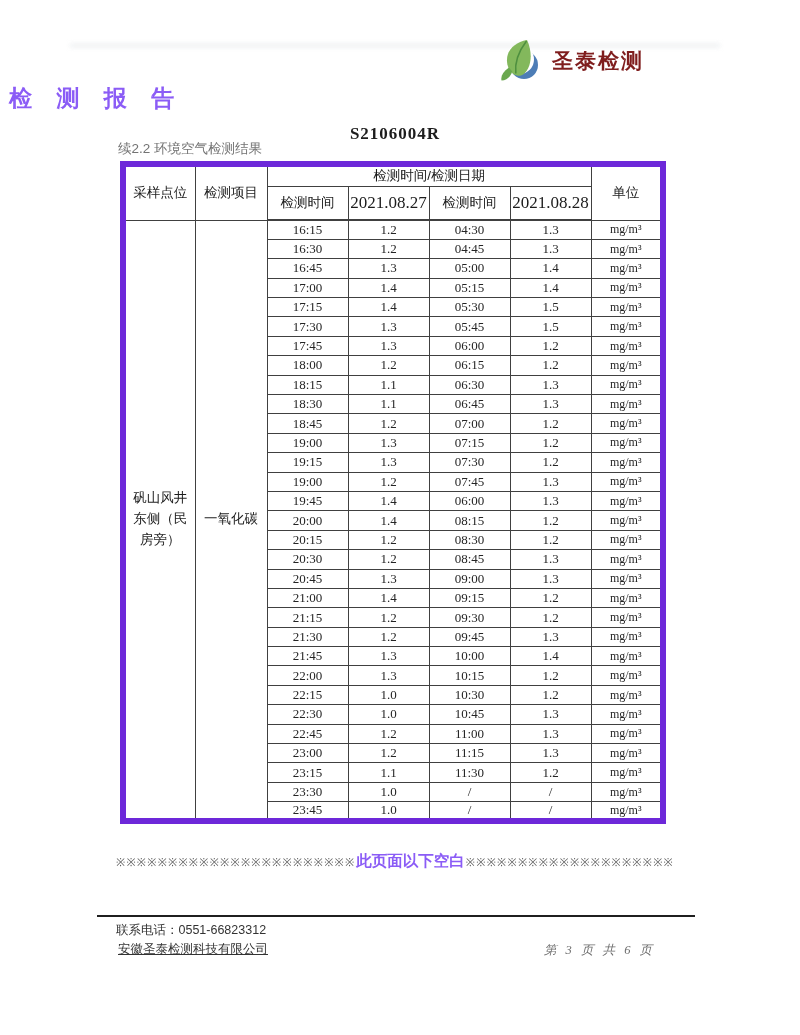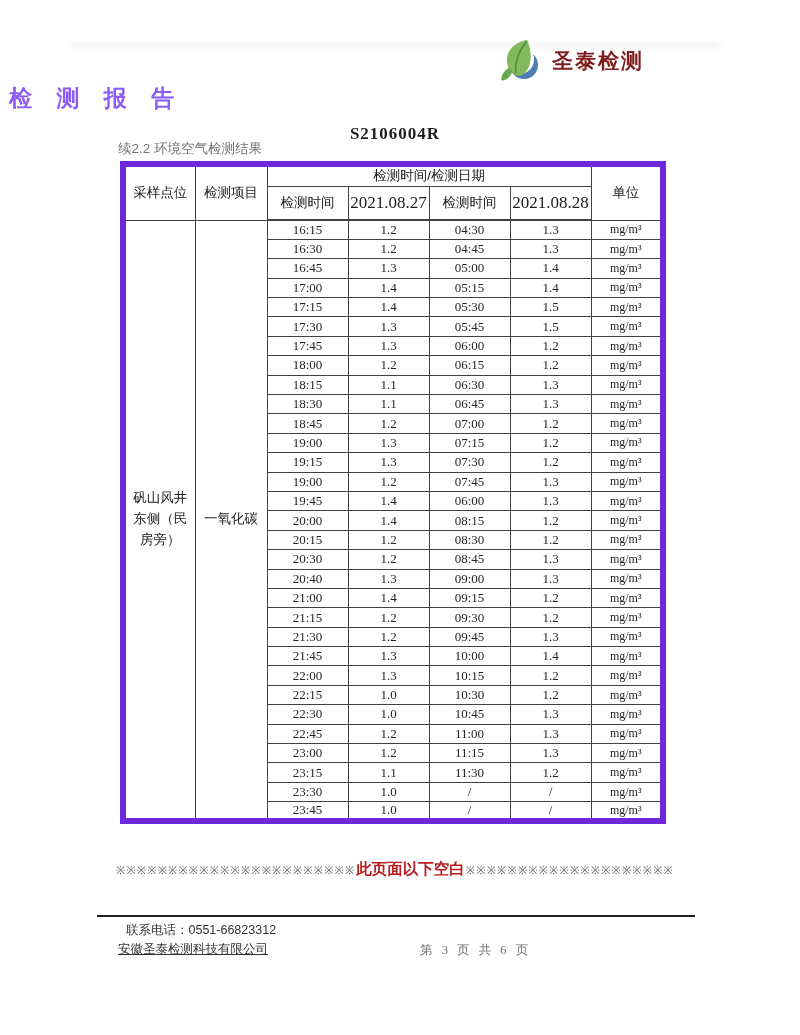--- a/index.html
+++ b/index.html
@@ -109,52 +109,53 @@
     white-space: nowrap;
   }
   .blank-marks {
     font-size: 11px;
     color: #5a5a5a;
     letter-spacing: 1.2px;
   }
   .blank-text {
     font-size: 15.5px;
     font-weight: bold;
-    color: #b91c1c;
-    margin: 8px 1px;
+    color: #8b5cf6;
+    margin: 0 1px;
   }
   
   .footer-rule {
     position: absolute;
     top: 915px; left: 97px;
     width: 598px; height: 2px;
     background: #1f1f1f;
   }
   .footer-phone {
     position: absolute;
-    top: 922px; left: 126px;
+    top: 922px; left: 116px;
     font-size: 12.5px;
     color: #333333;
   }
   .footer-company {
     position: absolute;
     top: 941px; left: 118px;
     font-size: 12.5px;
     color: #333333;
     text-decoration: underline;
   }
   .footer-page {
     position: absolute;
     top: 942px; left: 420px;
     width: 235px;
-    text-align: left;
+    text-align: right;
     font-family: "Liberation Serif", serif;
     font-size: 12.5px;
     color: #6e6e6e;
     letter-spacing: 3px;
+    font-style: italic;
   }
 </style>
 </head>
 <body>
 
 <div class="page">
 
   <div class="scan-smudge"></div>
 
   <div class="logo">
@@ -337,21 +338,21 @@
 
     <tr>
       <td>20:30</td>
       <td>1.2</td>
       <td>08:45</td>
       <td>1.3</td>
       <td class="unit-cell">mg/m³</td>
     </tr>
 
     <tr>
-      <td>20:40</td>
+      <td>20:45</td>
       <td>1.3</td>
       <td>09:00</td>
       <td>1.3</td>
       <td class="unit-cell">mg/m³</td>
     </tr>
 
     <tr>
       <td>21:00</td>
       <td>1.4</td>
       <td>09:15</td>

